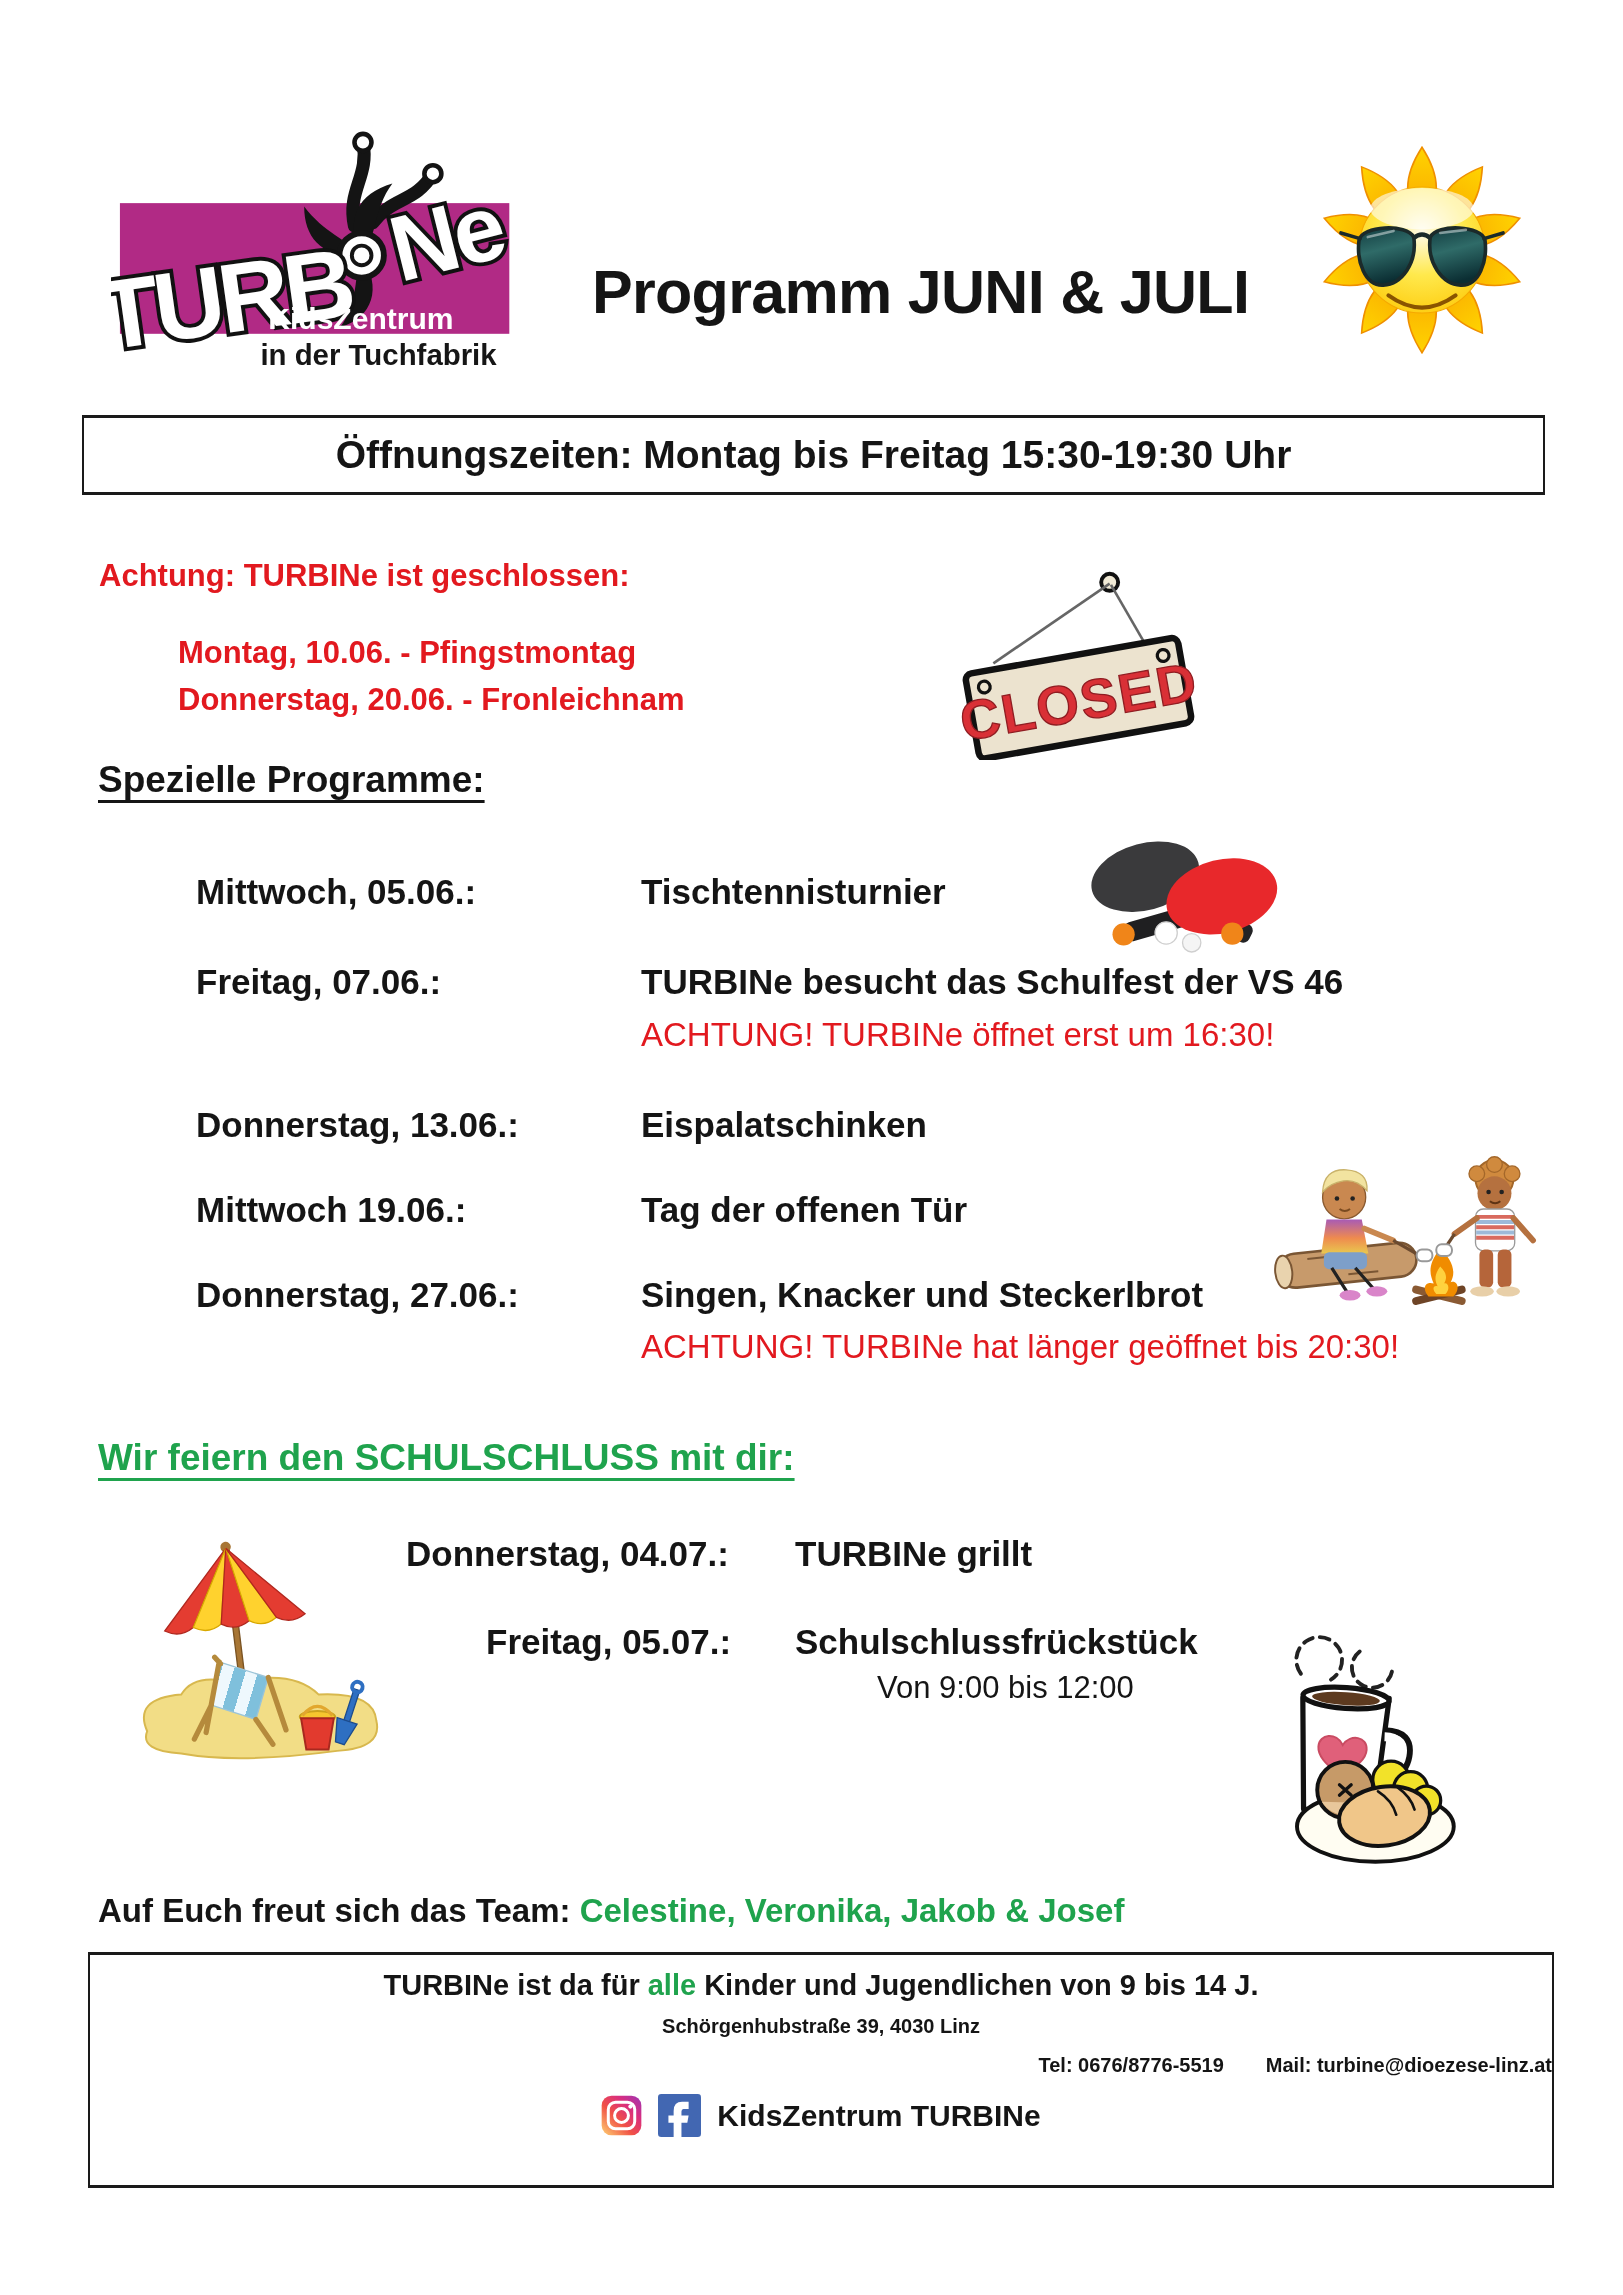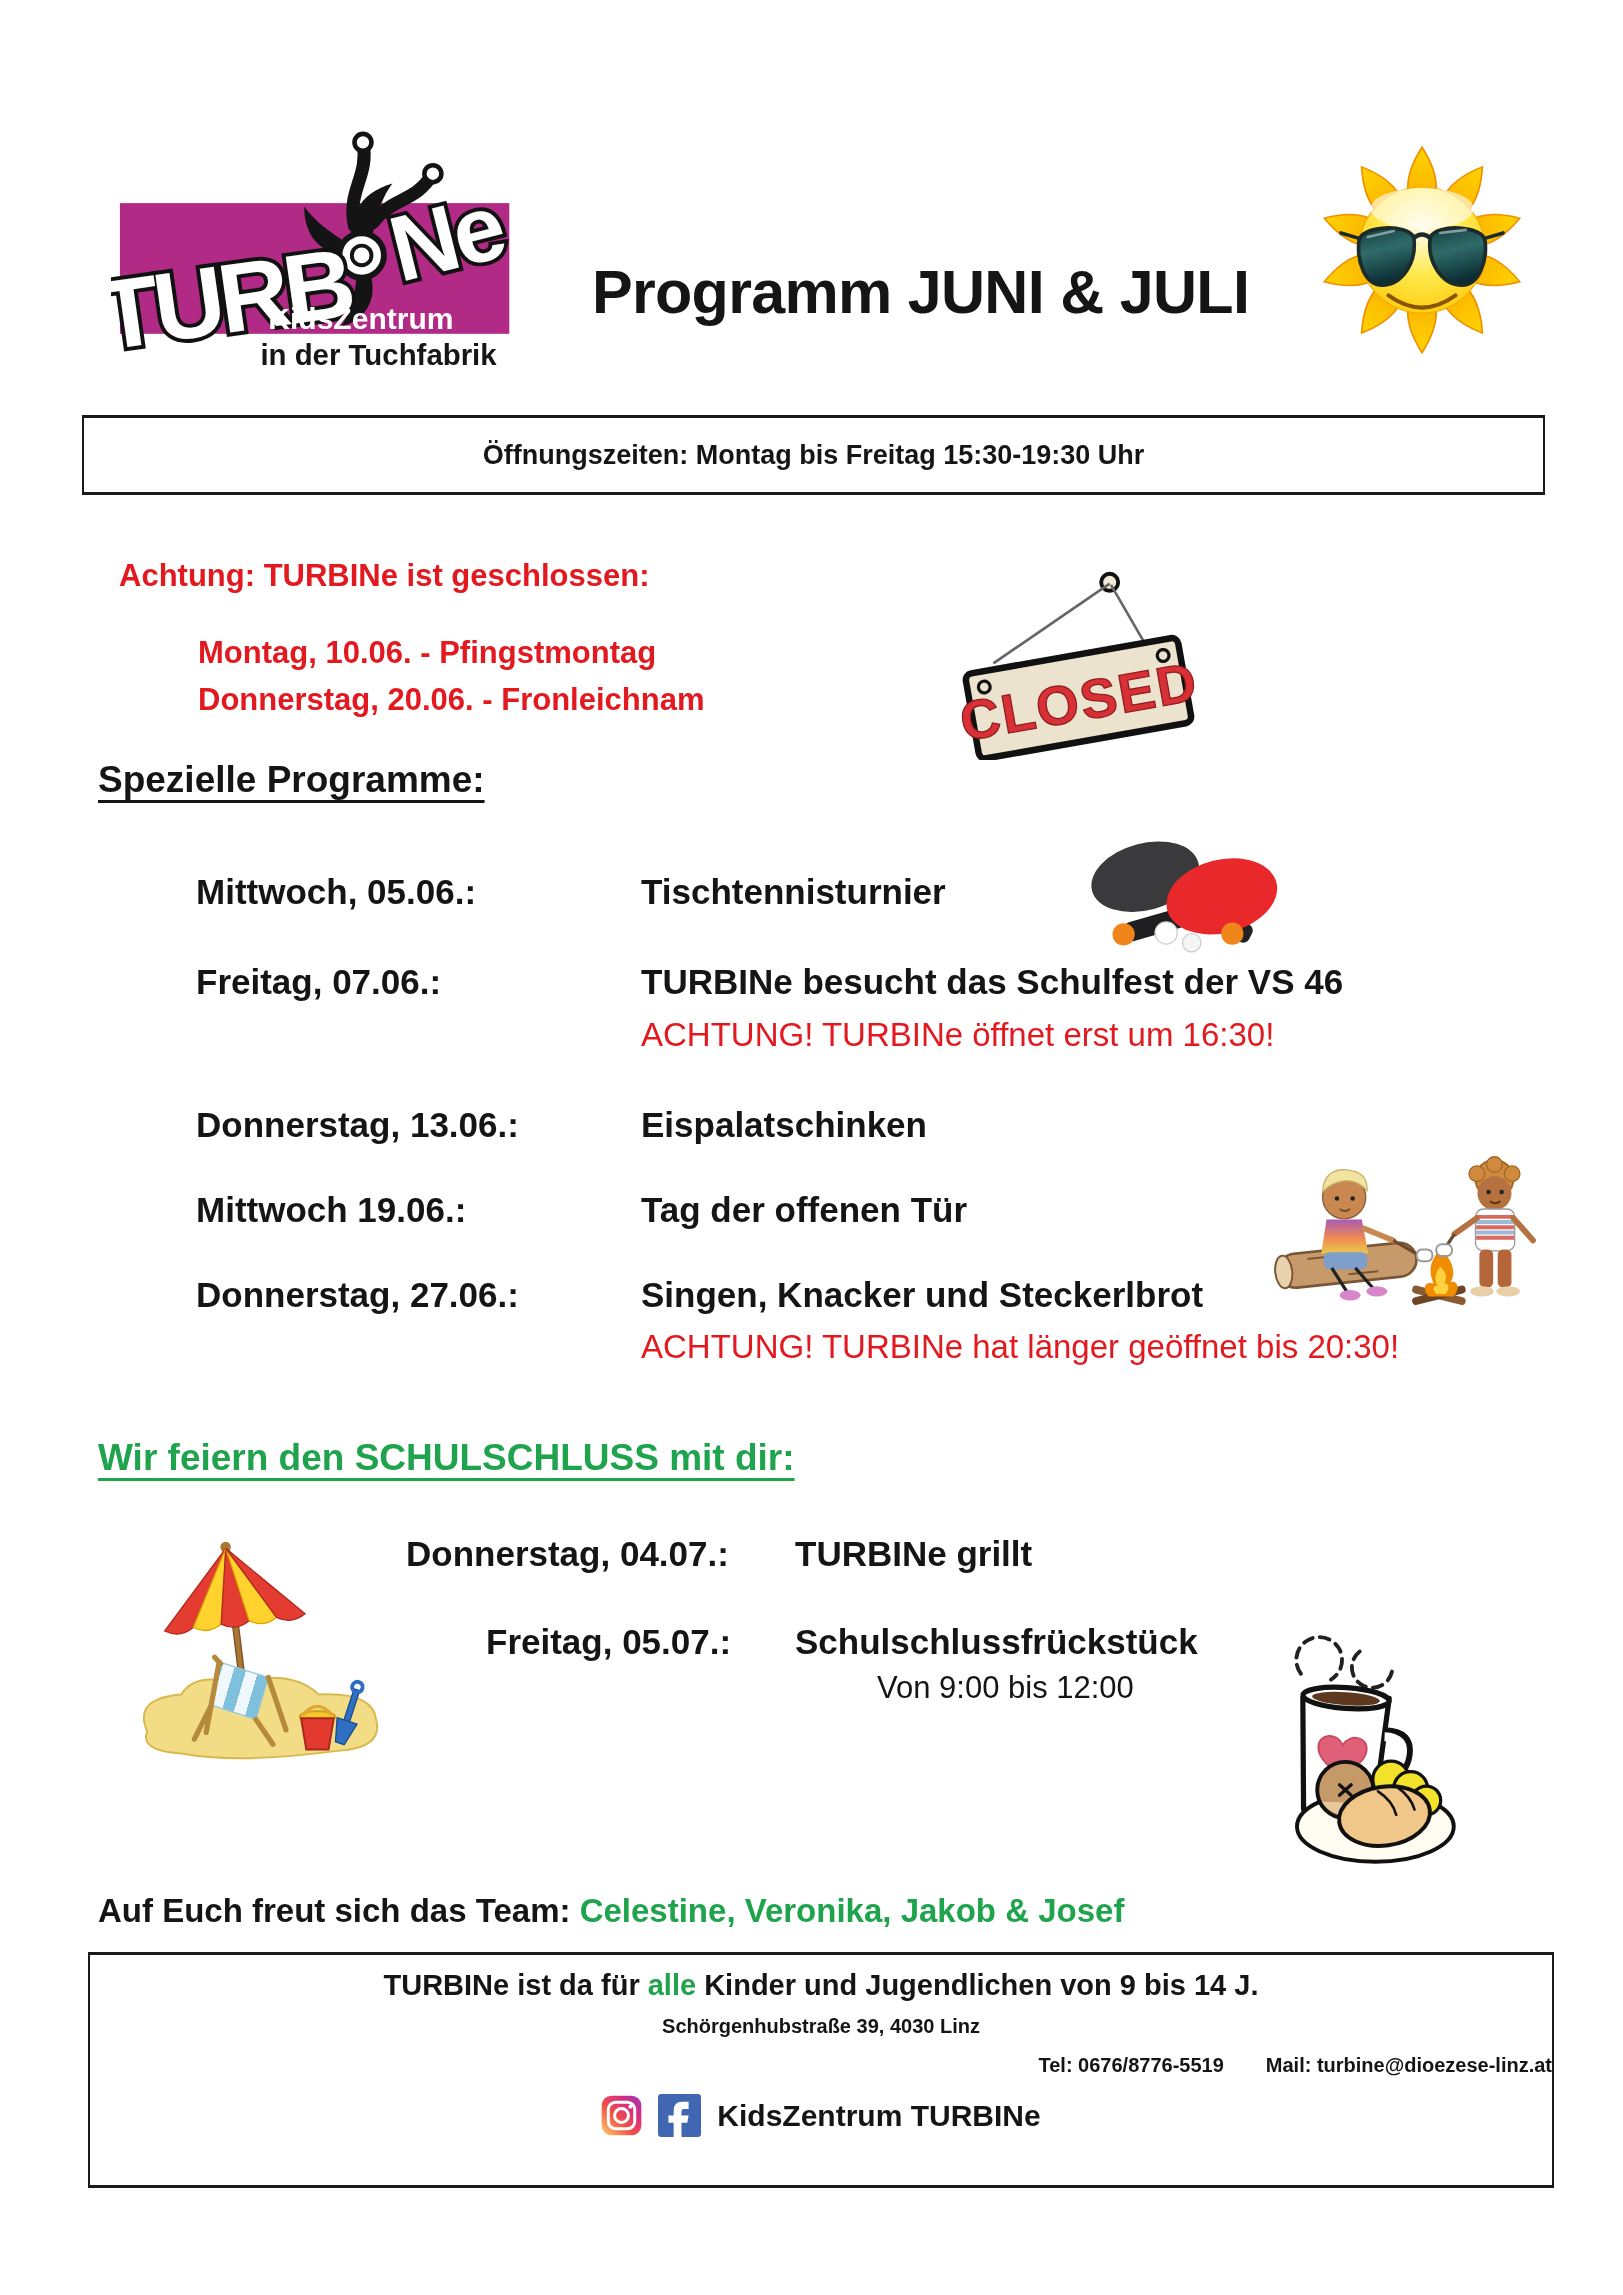--- a/index.html
+++ b/index.html
@@ -10,22 +10,22 @@
     --fb:#4267b2;
   }
   *{margin:0;padding:0;box-sizing:border-box;}
   body{background:#ffffff;font-family:"Liberation Sans","DejaVu Sans",sans-serif;color:var(--ink);}
   #page{position:relative;width:1623px;height:2295px;background:#fff;overflow:hidden;}
   .abs{position:absolute;}
   .nw{white-space:nowrap;}
   .green{color:var(--green);}
   .page-title{font-size:61px;font-weight:bold;letter-spacing:-0.7px;}
   .box{border:2px solid #1a1a1a;border-top-width:3.9px;border-bottom-width:3.9px;}
-  .opening-text{font-size:27px;font-weight:bold;text-align:center;width:100%;}
-  .h-red{font-size:31px;font-weight:bold;color:var(--red);margin-left:20px;}
+  .opening-text{font-size:39px;font-weight:bold;text-align:center;width:100%;}
+  .h-red{font-size:31px;font-weight:bold;color:var(--red);}
   .h-section{font-size:37px;font-weight:bold;text-decoration:underline;text-underline-offset:7.9px;text-decoration-thickness:3.3px;}
   .h-section.green-h{color:var(--green);}
   .date,.ptitle{font-size:35px;font-weight:bold;}
   .pnote{font-size:33px;color:var(--red);}
   .snote{font-size:31px;color:var(--ink);}
   .closing{font-size:33px;font-weight:bold;}
   .f1{font-size:29px;font-weight:bold;text-align:center;width:100%;}
   .f2{font-size:20px;font-weight:bold;text-align:center;width:100%;}
   .social-row{display:flex;align-items:center;justify-content:center;gap:10.5px;width:100%;}
   .social-label{font-size:30px;font-weight:bold;}

